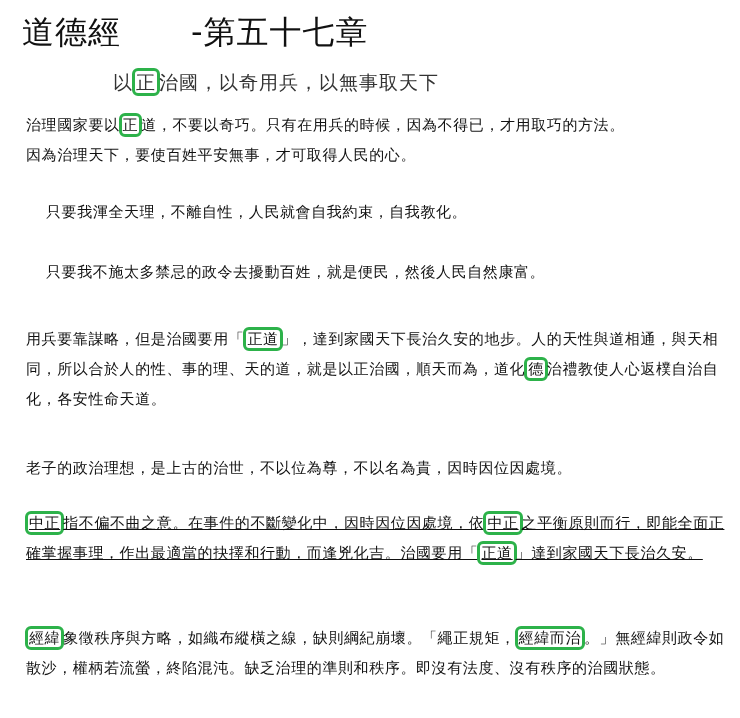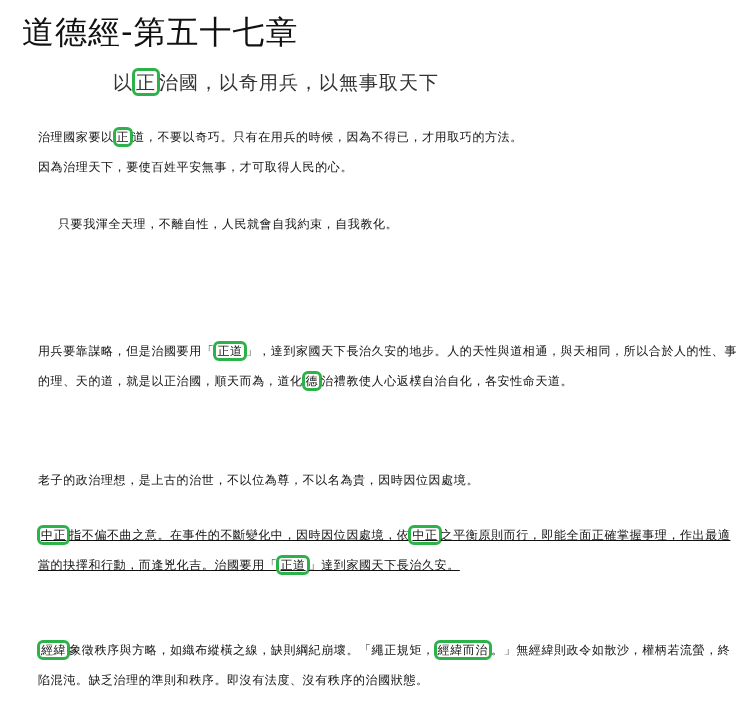--- a/index.html
+++ b/index.html
@@ -5,30 +5,30 @@
   html, body { margin: 0; padding: 0; background: #ffffff; }
   body {
     width: 740px; height: 718px; overflow: hidden; position: relative;
     font-family: "DejaVu Sans", "Liberation Sans", sans-serif;
     color: #111111;
   }
   .title {
     position: absolute; top: 12px; left: 22px;
     font-size: 32px; line-height: 40px; font-weight: normal; letter-spacing: 1px;
   }
-  .title .dash { }
+  .title .dash { margin-left: 70px; }
   .subtitle {
     position: absolute; top: 67px; left: 113px;
     font-size: 19px; line-height: 30px; color: #333;
     letter-spacing: 1px;
   }
   .para {
     position: absolute; left: 22px; width: 700px;
-    font-size: 12px; line-height: 30px; letter-spacing: 0.6px;
-    margin: 16px;
+    font-size: 15px; line-height: 30px; letter-spacing: 0.6px;
+    margin: 4px;
   }
   .indent { left: 42px; }
   .hl {
     border: 3px solid #2db24a; border-radius: 6px;
     padding: 0 1px; margin: 0 -1px;
   }
 </style>
 </head>
 <body>
 
@@ -41,21 +41,21 @@
 </div>
 
 <p class="para" style="top:106px;">
   <span>治理國家要以</span><span class="hl">正</span><span>道，不要以奇巧。只有在用兵的時候，因為不得已，才用取巧的方法。</span><br>
   <span>因為治理天下，要使百姓平安無事，才可取得人民的心。</span>
 </p>
 
 <p class="para indent" style="top:193px;">
   <span>只要我渾全天理，不離自性，人民就會自我約束，自我教化。</span><br>
   <br>
-  <br>
+  <span>只要我不施太多禁忌的政令去擾動百姓，就是便民，然後人民自然康富。</span><br>
 </p>
 
 <p class="para" style="top:320px;">
   <span>用兵要靠謀略，但是治國要用「</span><span class="hl">正道</span><span>」，達到家國天下長治久安的地步。人的天性與道相通，與天相同，所以合於人的性、事的理、天的道，就是以正治國，順天而為，道化</span><span class="hl">德</span><span>治禮教使人心返樸自治自化，各安性命天道。</span>
 </p>
 
 <p class="para" style="top:449px;">老子的政治理想，是上古的治世，不以位為尊，不以名為貴，因時因位因處境。</p>
 
 <p class="para" style="top:504px;text-decoration:underline;">
   <span class="hl">中正</span><span>指不偏不曲之意。在事件的不斷變化中，因時因位因處境，依</span><span class="hl">中正</span><span>之平衡原則而行，即能全面正確掌握事理，作出最適當的抉擇和行動，而逢兇化吉。治國要用「</span><span class="hl">正道</span><span>」達到家國天下長治久安。</span>

